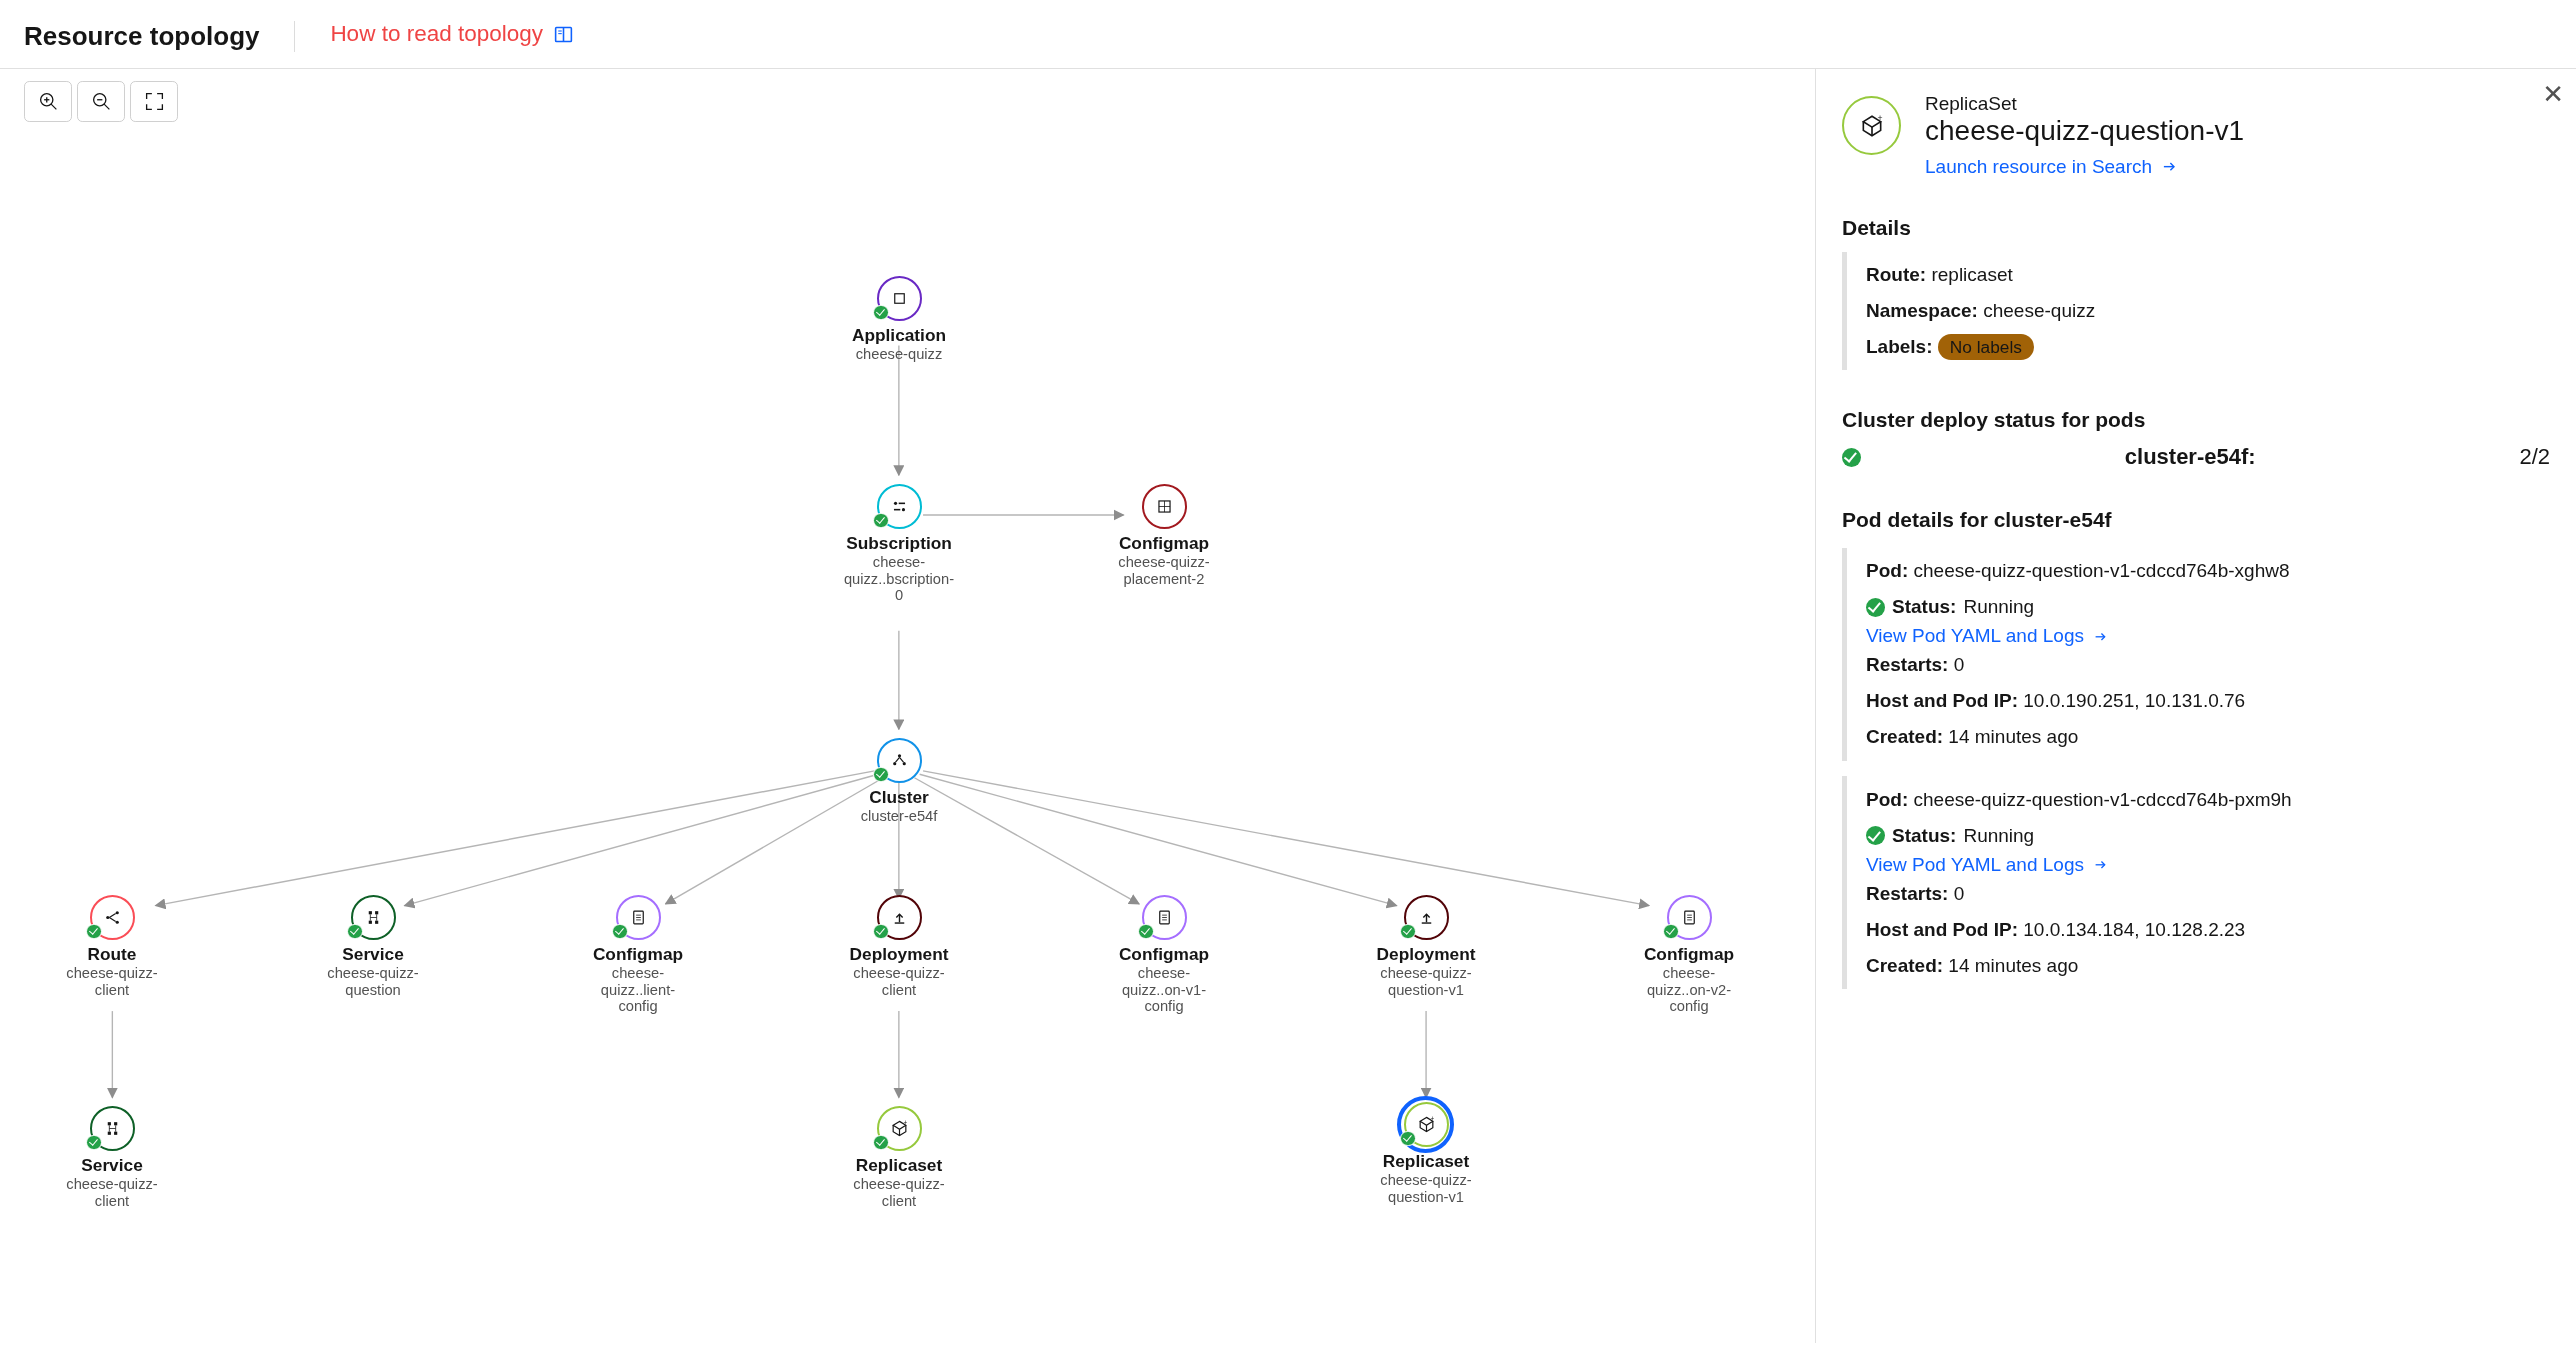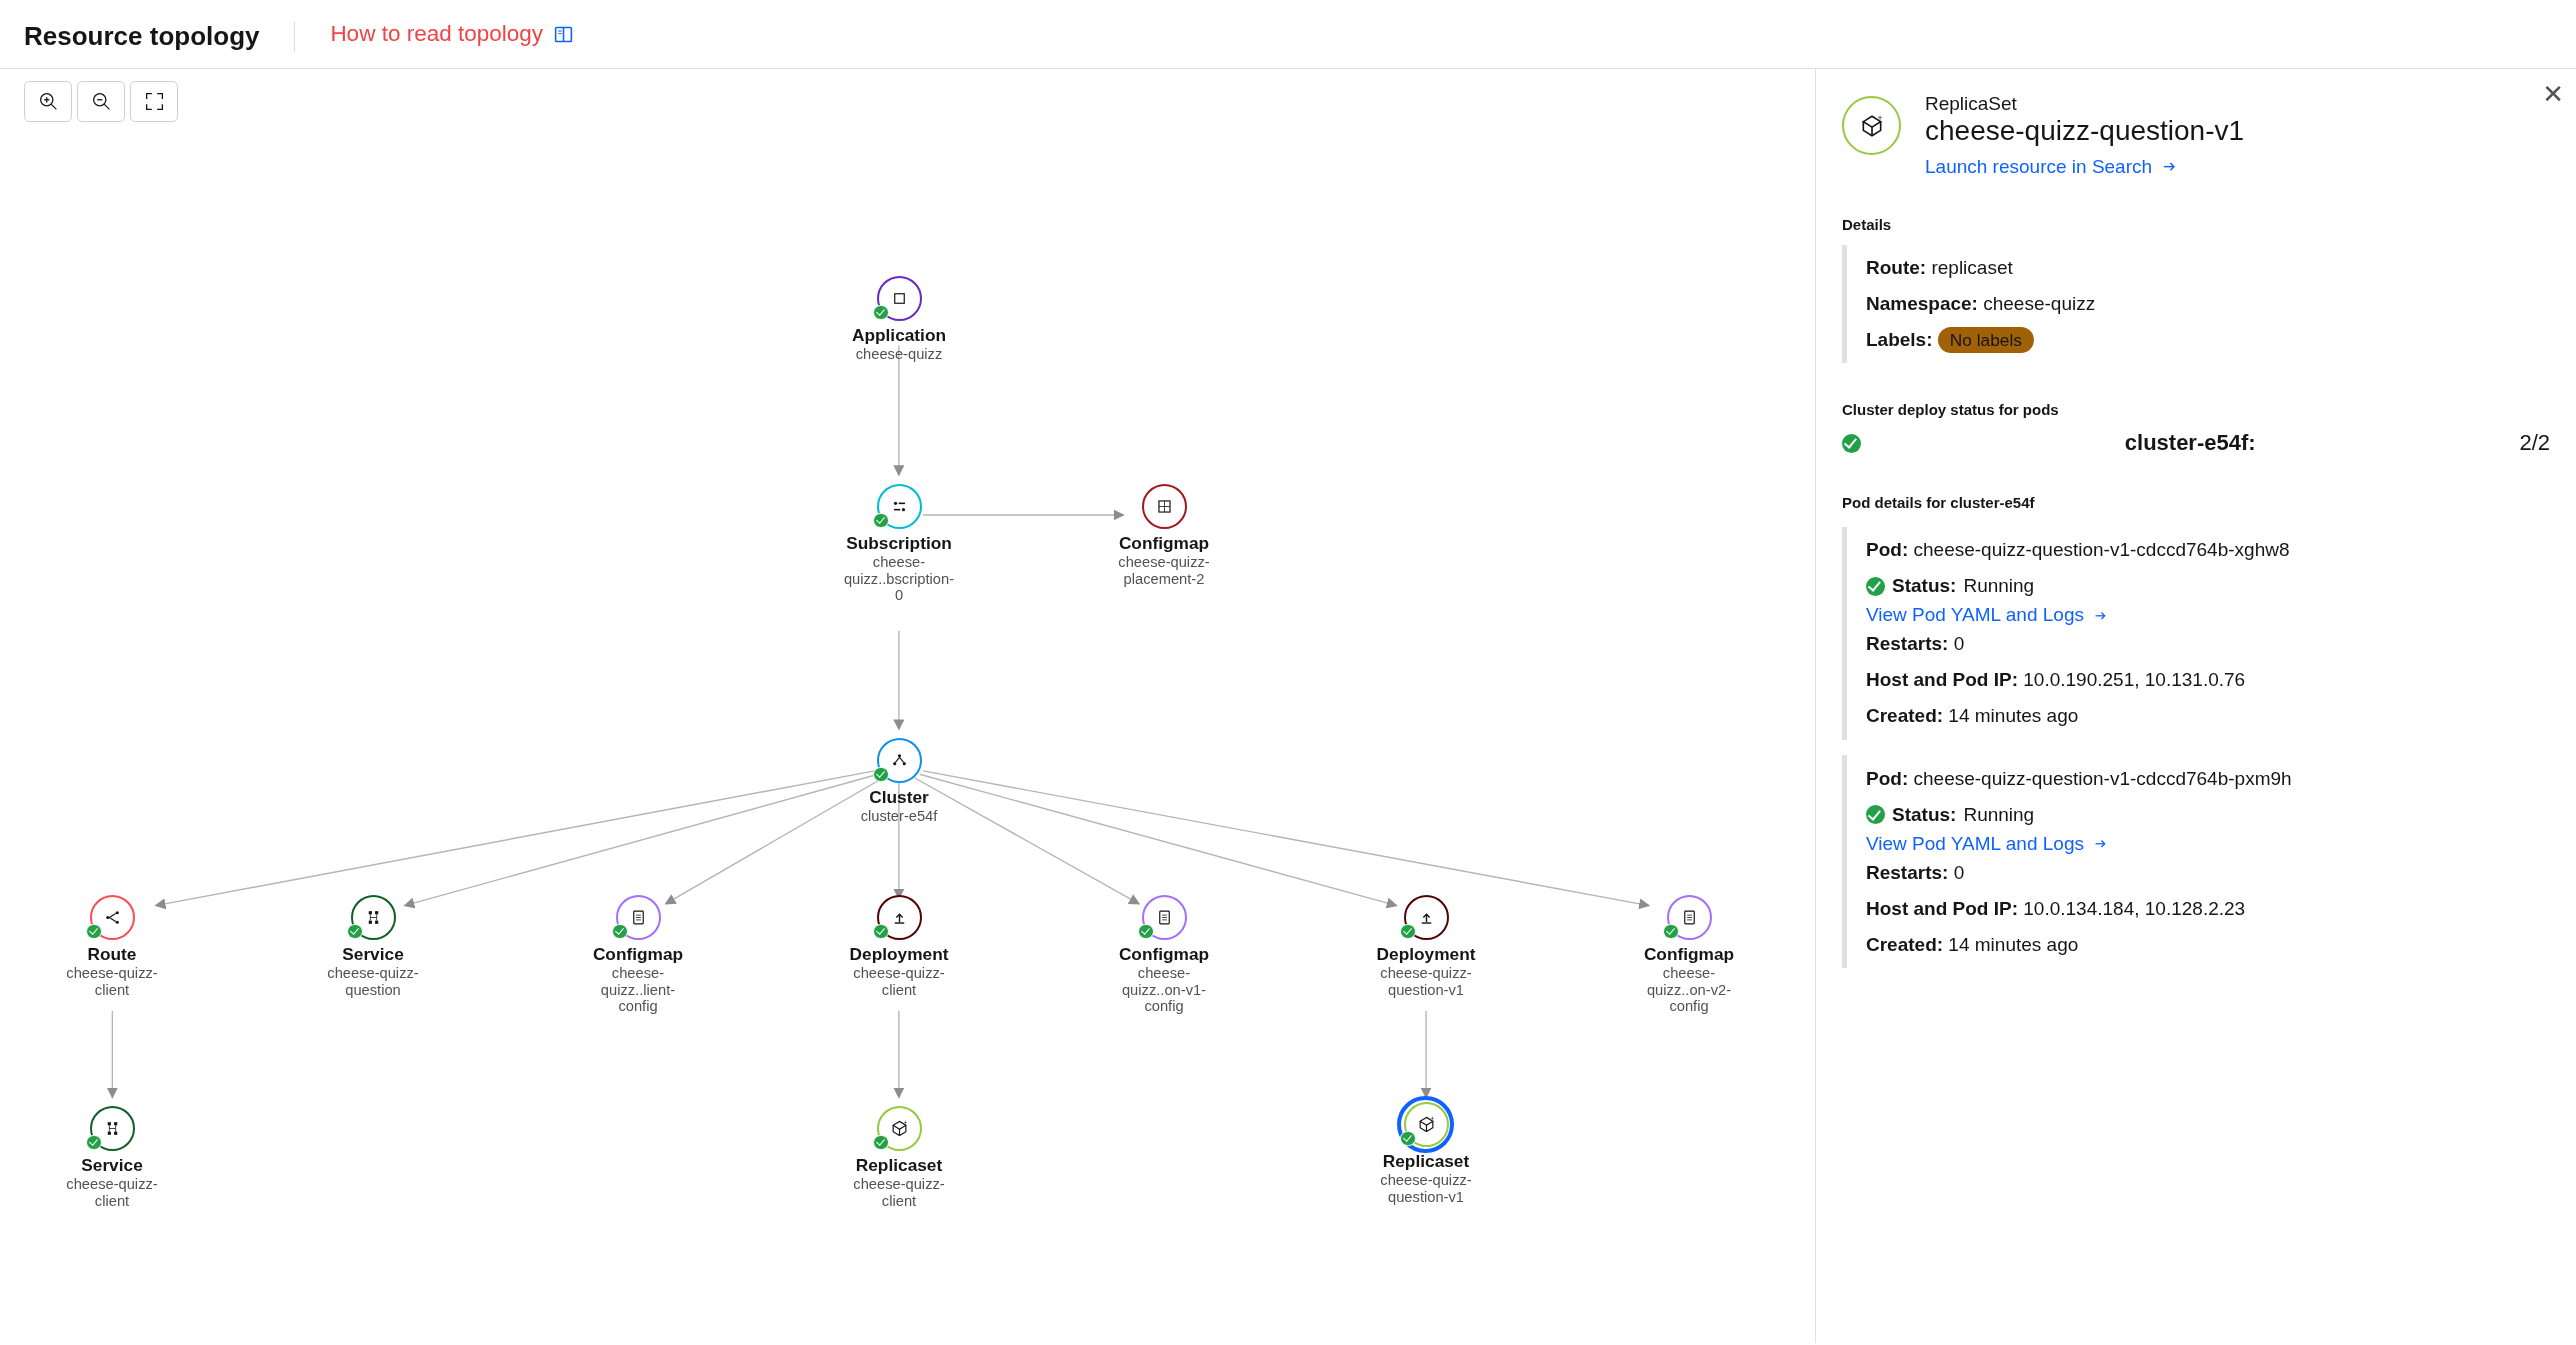--- a/index.html
+++ b/index.html
@@ -21,21 +21,21 @@
   .sidepanel { width:761px; border-left:0.9px solid #e0e0e0; padding:24px 26px 24px 26px; overflow:auto; position:relative; }
   .sidepanel .close { position:absolute; top:10.4px; right:12px; font-size:26px; cursor:pointer; color:#525252; }
   .sp-head { display:flex; gap:24px; align-items:flex-start; }
   .sp-head .icon { width:59px; height:59px; border-radius:50%; border:2.6px solid #96c93d; display:flex; align-items:center; justify-content:center; flex-shrink:0; margin:3.5px 0; }
   .sp-head .icon svg { width:26px; height:26px; }
   .sp-head .kind { font-size:19px; color:#161616; }
   .sp-head .name { font-size:28px; font-weight:400; line-height:1.1; margin:1.7px 0 8.6px 0; }
   .sp-head .launch { color:#0f62fe; font-size:19px; font-weight:500; text-decoration:none; display:inline-flex; align-items:center; gap:8.6px; }
 
   .section { margin-top:38px; }
-  .section h3 { font-size:15px; font-weight:600; margin:8px 0 12px 0; }
+  .section h3 { font-size:21px; font-weight:600; margin:8px 0 12px 0; }
   .kvblock { border-left:5.2px solid #e0e0e0; padding:5.2px 0 5.2px 19px; }
   .kvline { font-size:19px; line-height:1.9; }
   .kvline b { font-weight:600; }
   .kvline .tag { background:#a16207; border-radius:864px; padding:3px 12px; font-size:17.3px; }
 
   .status-row { display:flex; align-items:center; gap:5px; font-size:22px; margin-top:8.6px;justify-content:space-between; }
   .ok-dot { width:19px; height:19px; border-radius:50%; background:#24a148; position:relative; flex-shrink:0; }
   .ok-dot::after { content:""; position:absolute; left:5.2px; top:2.6px; width:5.2px; height:9.5px; border:solid #fff; border-width:0 2.6px 2.6px 0; transform:rotate(40deg); }
 
   .podblock { margin-top:15.6px; }

